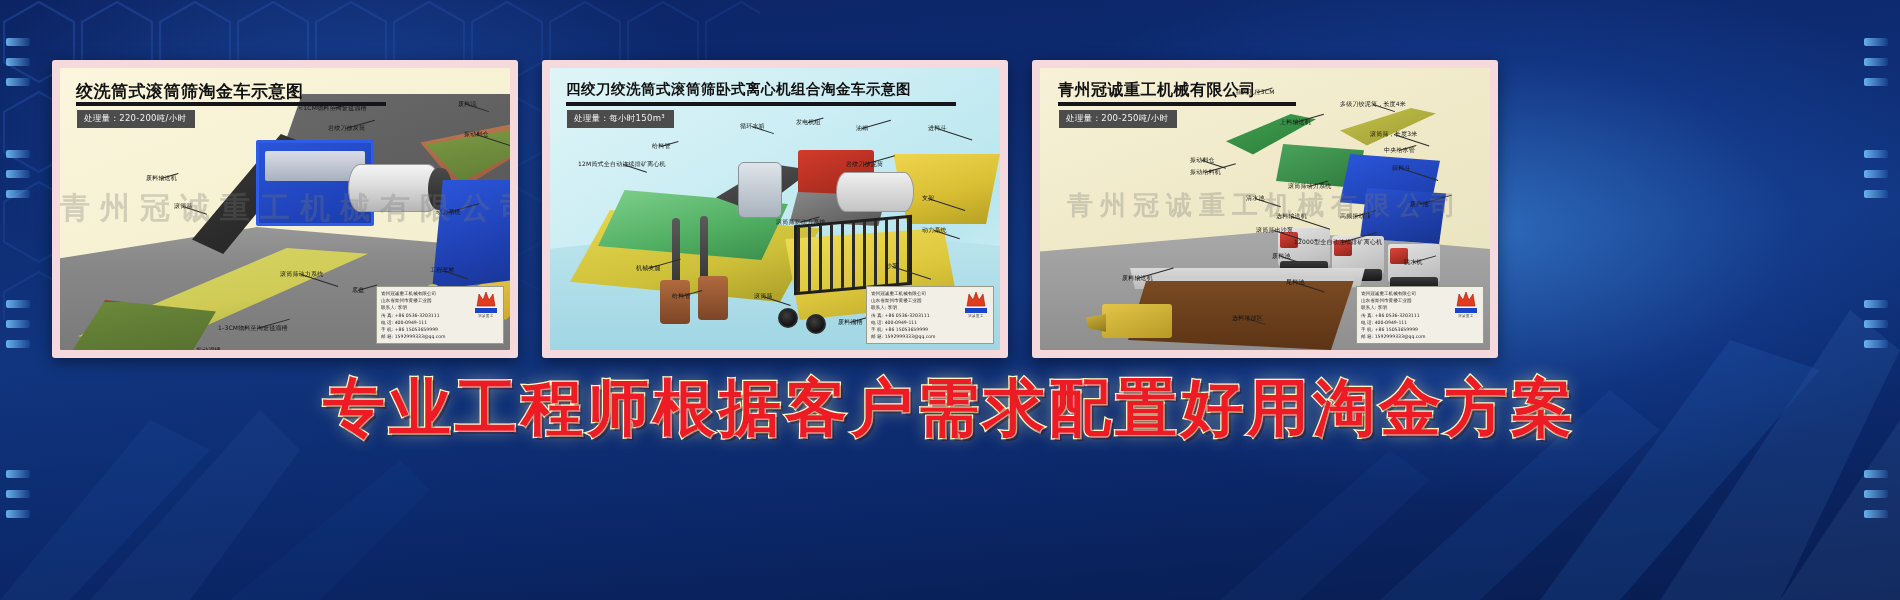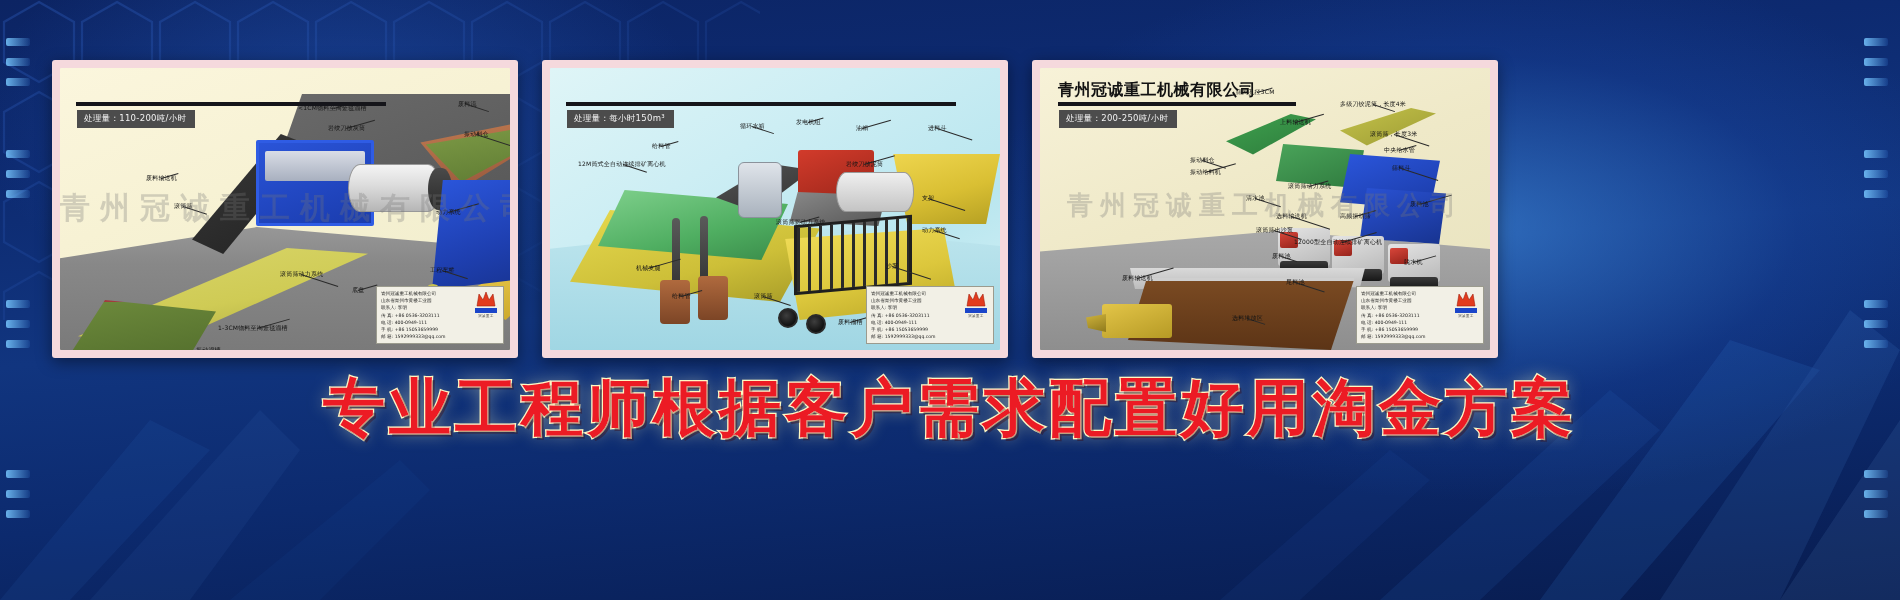--- a/index.html
+++ b/index.html
@@ -481,22 +481,23 @@
         <div class="slab" id="p1-drumcap"></div>
         <div class="slab" id="p1-gold"></div>
         <div class="slab" id="p1-bin"></div>
         <div class="p1-wheel" id="p1-w1"></div>
         <div class="p1-wheel" id="p1-w2"></div>
         <div class="p1-wheel" id="p1-w3"></div>
       </div>
 
       <div class="watermark">青州冠诚重工机械有限公司</div>
 
+      <div class="p-title">绞洗筒式滚筒筛淘金车示意图</div>
       <div class="p-title-rule"></div>
-      <div class="p-capacity">处理量：110-200吨/小时</div>
+      <div class="p-capacity">处理量：220-200吨/小时</div>
 
       <div class="callouts">
           <div class="cl" style="left: 238px; top: 36px;">&lt;1CM物料至淘金毯溜槽</div>
           <div class="ldr" style="left: 274px; top: 40px; width: 16px; transform: rotate(-16deg);"></div>
           <div class="cl" style="left: 398px; top: 32px;">废料流</div>
           <div class="ldr" style="left: 407px; top: 36px; width: 23px; transform: rotate(18deg);"></div>
           <div class="cl" style="left: 268px; top: 56px;">岩绞刀放灰筒</div>
           <div class="ldr" style="left: 286px; top: 60px; width: 30px; transform: rotate(-16deg);"></div>
           <div class="cl" style="left: 404px; top: 62px;">振动料仓</div>
           <div class="ldr" style="left: 416px; top: 66px; width: 37px; transform: rotate(18deg);"></div>
@@ -562,20 +563,21 @@
         <div class="slab" id="p2-truckbody"></div>
         <div class="slab" id="p2-cage"></div>
         <div class="p2-wheel" id="p2-w1"></div>
         <div class="p2-wheel" id="p2-w2"></div>
         <div class="p2-wheel" id="p2-w3"></div>
         <div class="p2-wheel" id="p2-w4"></div>
       </div>
 
       <div class="watermark"></div>
 
+      <div class="p-title">四绞刀绞洗筒式滚筒筛卧式离心机组合淘金车示意图</div>
       <div class="p-title-rule"></div>
       <div class="p-capacity">处理量：每小时150m³</div>
 
       <div class="callouts">
           <div class="cl" style="left: 246px; top: 50px;">发电机组</div>
           <div class="ldr" style="left: 258px; top: 54px; width: 16px; transform: rotate(-16deg);"></div>
           <div class="cl" style="left: 190px; top: 54px;">循环水箱</div>
           <div class="ldr" style="left: 202px; top: 58px; width: 23px; transform: rotate(18deg);"></div>
           <div class="cl" style="left: 306px; top: 56px;">油箱</div>
           <div class="ldr" style="left: 312px; top: 60px; width: 30px; transform: rotate(-16deg);"></div>

